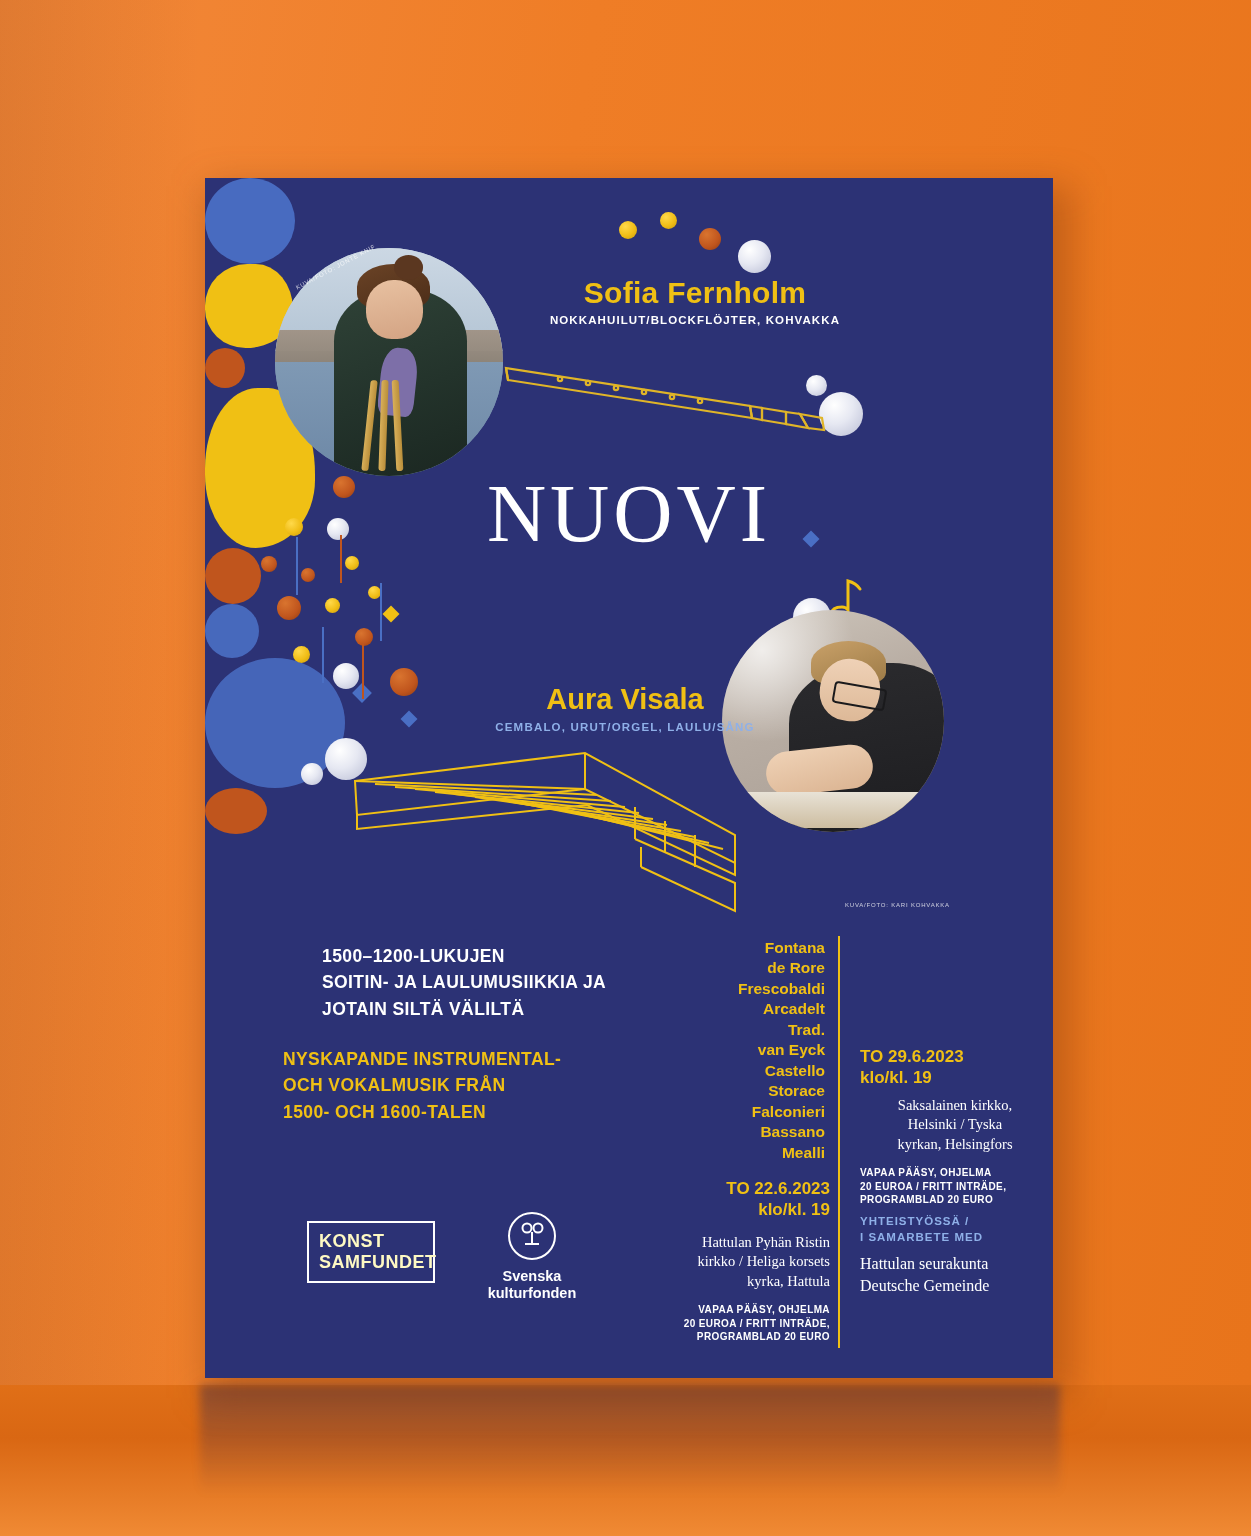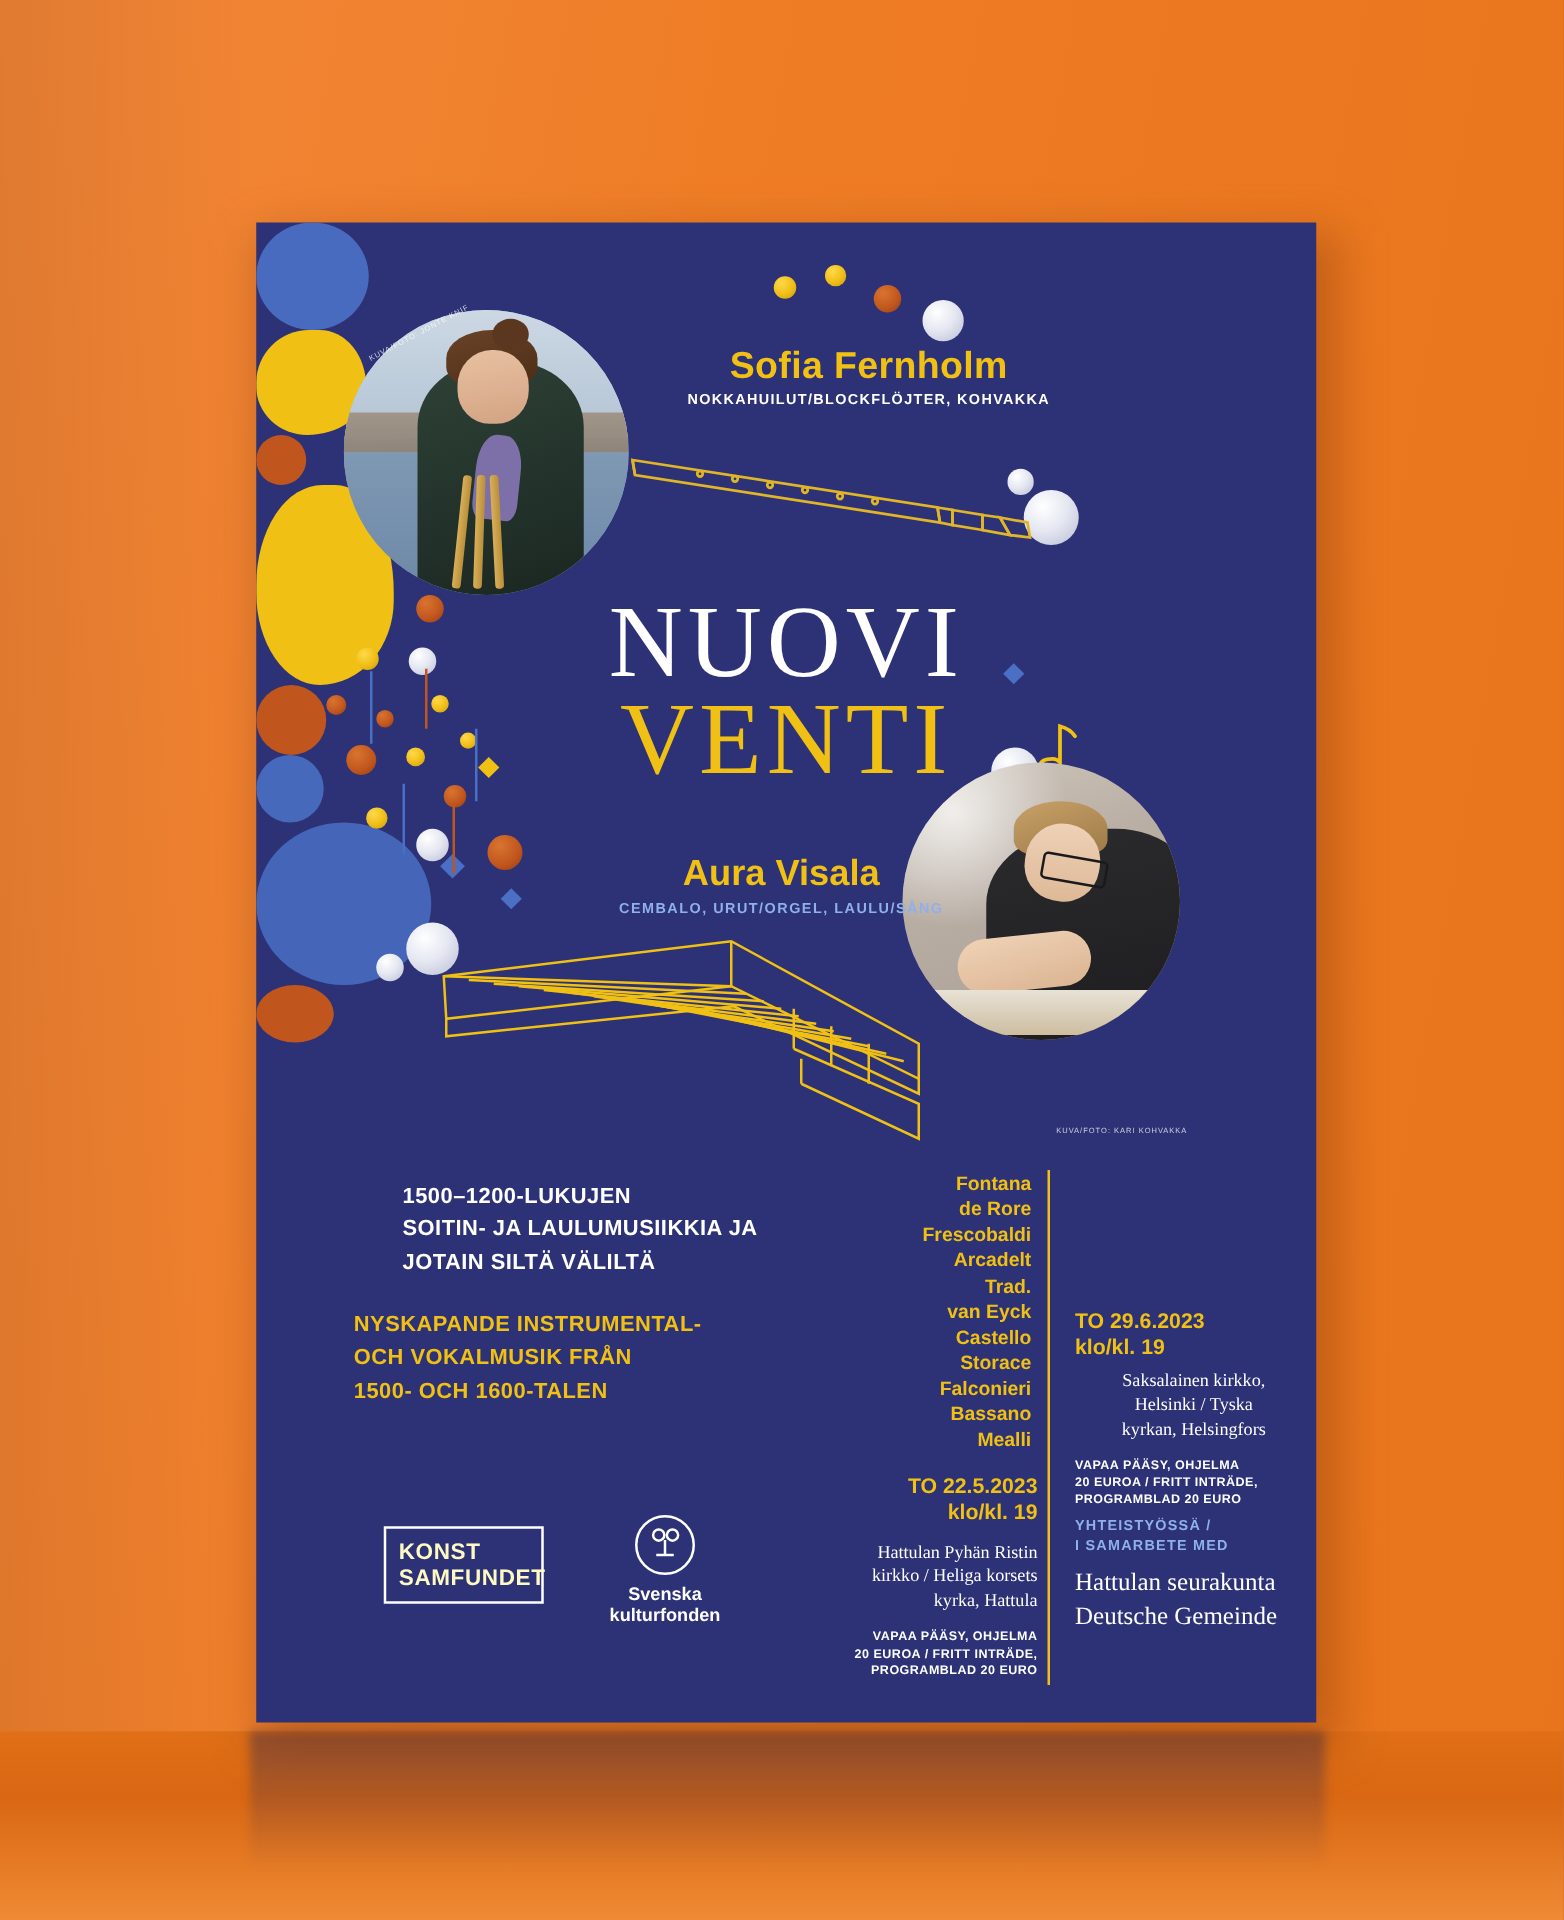--- a/index.html
+++ b/index.html
@@ -344,21 +344,21 @@
   .coop-title {
     color: #8fb0e8;
     font-size: 11.5px;
     font-weight: bold;
     letter-spacing: 1px;
     line-height: 1.4;
   }
   .coop-body {
     color: #ffffff;
     font-family: "Liberation Serif", serif;
-    font-size: 20px;
+    font-size: 16px;
     line-height: 1.35;
     margin-top: 8px;
   }
 
   
   .logo-konst {
     position: absolute;
     left: 102px; top: 1043px;
     width: 128px; height: 62px;
     border: 2px solid #ffffff;
@@ -513,21 +513,20 @@
           <path d="M360 92 L360 124"></path>
           <path d="M300 96 L400 140 L400 168 L306 124"></path>
           <path d="M306 124 L306 104"></path>
         </g>
       </svg>
 
       <div class="name-sofia">Sofia Fernholm</div>
       <div class="sub-sofia">NOKKAHUILUT/BLOCKFLÖJTER, KOHVAKKA</div>
 
       <div class="title-1">NUOVI</div>
-      <div class="title-2">VENTI</div>
 
       <div class="name-aura">Aura Visala</div>
       <div class="sub-aura">CEMBALO, URUT/ORGEL, LAULU/SÅNG</div>
 
       <div class="desc-fi" style="white-space: pre-line;">1500–1200-LUKUJEN
 SOITIN- JA LAULUMUSIIKKIA JA
 JOTAIN SILTÄ VÄLILTÄ</div>
       <div class="desc-sv" style="white-space: pre-line;">NYSKAPANDE INSTRUMENTAL-
 OCH VOKALMUSIK FRÅN
 1500- OCH 1600-TALEN</div>
@@ -541,21 +540,21 @@
 Castello
 Storace
 Falconieri
 Bassano
 Mealli</div>
 
       <div class="divider-v"></div>
 
       <div class="event ev-1">
         <div class="event-date">
-          <span>TO 22.5.2023</span><br>
+          <span>TO 22.6.2023</span><br>
           <span>klo/kl. 19</span>
         </div>
         <div class="event-place" style="white-space: pre-line; margin-top: 12px;">Hattulan Pyhän Ristin
 kirkko / Heliga korsets
 kyrka, Hattula</div>
         <div class="event-price" style="white-space: pre-line;">VAPAA PÄÄSY, OHJELMA
 20 EUROA / FRITT INTRÄDE,
 PROGRAMBLAD 20 EURO</div>
       </div>
 

